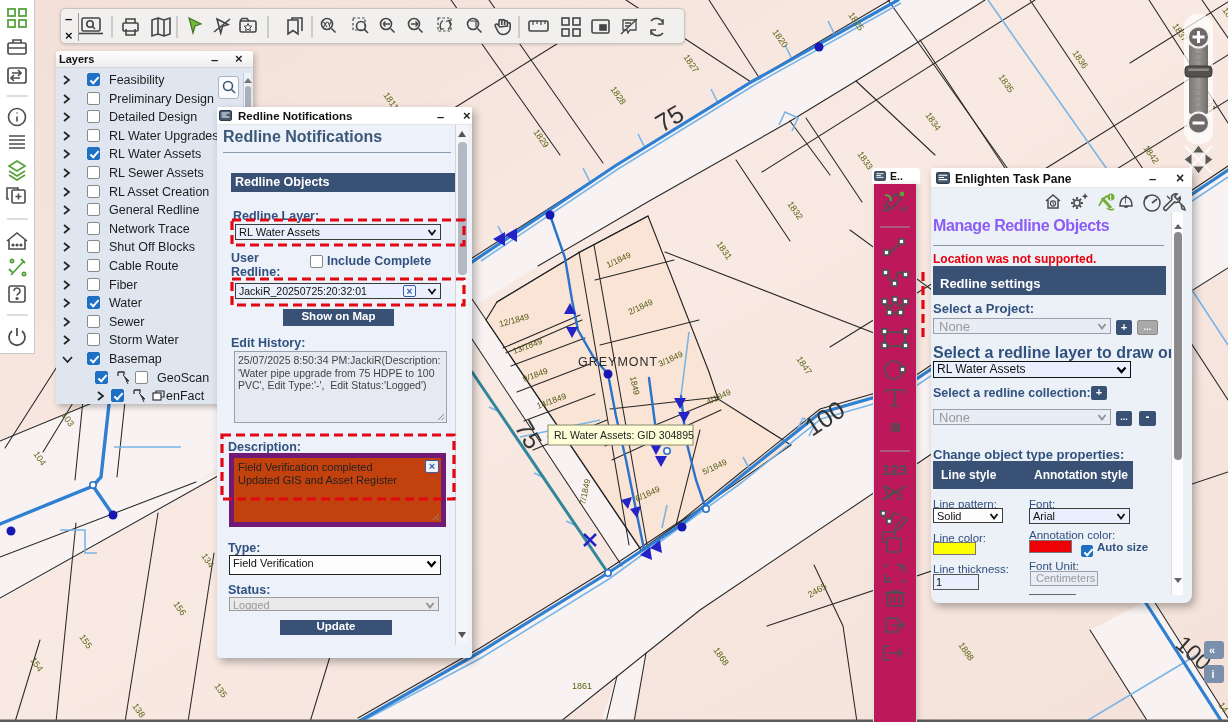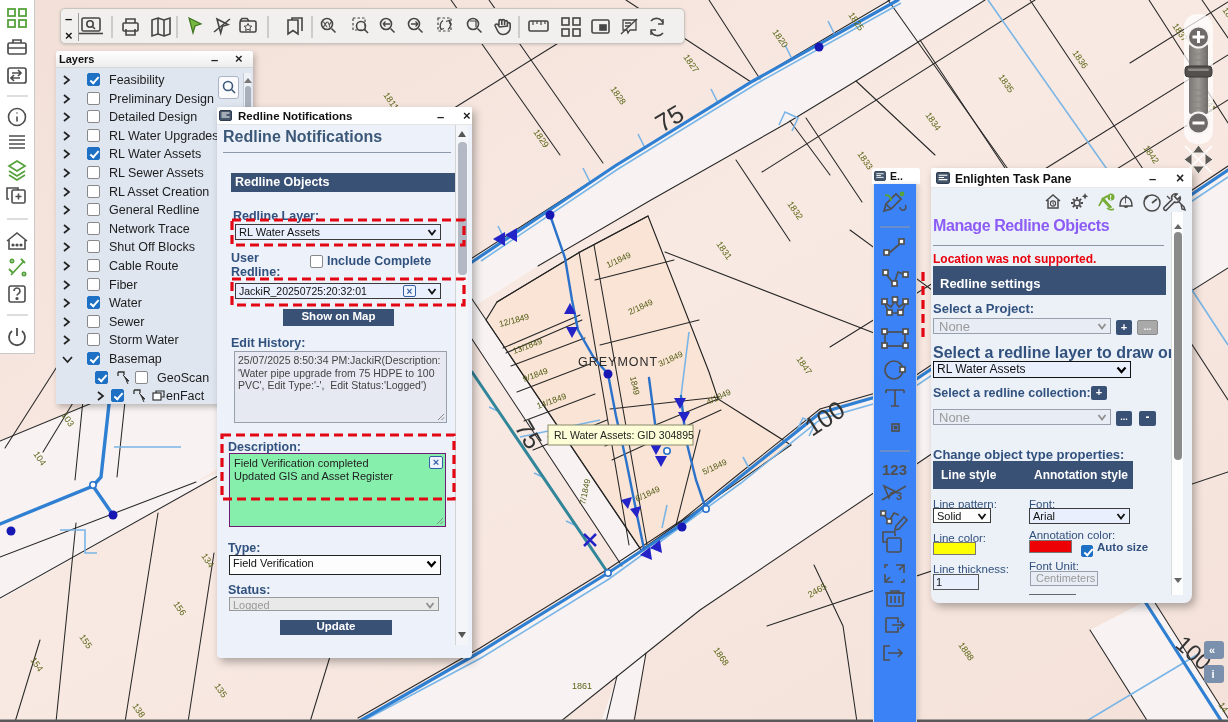--- a/index.html
+++ b/index.html
@@ -14,21 +14,21 @@
 .lrow{position:absolute;left:4px;height:18px;font-size:12.5px;color:#1d1d1d;white-space:nowrap}
 .cb{display:inline-block;width:13px;height:13px;border:1px solid #888;background:#fff;border-radius:2px;vertical-align:-2px;margin-right:9px}
 .cbc{background:#1d70c3;border-color:#1d70c3;position:relative}
 .cbc:after{content:"";position:absolute;left:4px;top:1px;width:3px;height:7px;border:solid #fff;border-width:0 2px 2px 0;transform:rotate(42deg)}
 #dlg{left:217px;top:107px;width:255px;height:551px;background:#edf1f9;box-shadow:3px 4px 8px rgba(0,0,0,.3);border-radius:0 0 4px 4px;z-index:32}
 .dlab{position:absolute;font-weight:bold;color:#31517e;font-size:12.5px}
 .dhead{position:absolute;background:#3a5176;color:#fff;font-weight:bold;white-space:nowrap}
 .dsel{position:absolute;background:#e9effc;border:1px solid #3a3a3a;font-size:11px;color:#111;line-height:14px;padding-left:3px}
 .dchev{position:absolute;right:3px;top:4px;line-height:0}
 #epanel{left:872px;top:168px;width:48px;height:16px;background:#fff;border-radius:3px 3px 0 0;z-index:30}
-#etool{left:873px;top:184px;width:44px;height:538px;background:#3b82f6;border-right:1px solid #d0d0d0;border-left:1px solid #e3e3e3;box-shadow:2px 0 5px rgba(0,0,0,.12);z-index:30}
+#etool{left:873px;top:184px;width:44px;height:538px;background:#be185d;border-right:1px solid #d0d0d0;border-left:1px solid #e3e3e3;box-shadow:2px 0 5px rgba(0,0,0,.12);z-index:30}
 #taskpane{left:931px;top:168px;width:261px;height:435px;background:#ecf0f7;border-radius:0 0 8px 8px;box-shadow:3px 4px 9px rgba(0,0,0,.3);z-index:32}
 .tp-lab{position:absolute;font-weight:bold;color:#31517e;font-size:12.5px;white-space:nowrap}
 .tp-sel{position:absolute;border:1px solid #9aa0ab;background:#e8ecf5;color:#9a9a9a;font-size:13px;padding-left:5px;white-space:nowrap;overflow:hidden}
 .tp-btn{position:absolute;background:#3a5176;color:#fff;text-align:center;font-weight:bold;border-radius:2px}
 #zoomctl{left:1184px;top:14px;width:29px;height:130px;background:rgba(255,255,255,.72);border-radius:13px;z-index:25}
 </style></head>
 <body>
 <svg class="abs" style="left:0;top:0;z-index:1" width="1228" height="722" viewBox="0 0 1228 722">
 <defs>
 <linearGradient id="bgg" x1="0" y1="0" x2="1" y2="1">
@@ -433,21 +433,21 @@
 <span class="dchev"><svg width="10" height="7" viewBox="0 0 10 7">
           <path d="M1.5,1 L5,5.5 L8.5,1" stroke="#111" stroke-width="1.8" fill="none"></path>
         </svg></span></div>
 <div class="dhead" style="left:66px;top:202px;width:111px;height:17px;font-size:11.5px;text-align:center;padding-top:1px">Show on Map</div>
 <div class="dlab" style="left:14px;top:229px">Edit History:</div>
 <div class="abs" style="left:17px;top:244px;width:213px;height:72px;background:#e7e9f2;border:1px solid #98a0ac;font-size:10.5px;color:#444;padding:2px 3px;line-height:12.5px">25/07/2025 8:50:34 PM:JackiR(Description: 'Water pipe upgrade from 75 HDPE to 100 PVC', Edit Type:'-',&nbsp; Edit Status:'Logged')
 <svg class="abs" style="right:1px;bottom:1px" width="8" height="8">
         <path d="M7,1 L1,7 M7,4.5 L4.5,7" stroke="#888" stroke-width="1"></path>
       </svg></div>
 <div class="dlab" style="left:11px;top:333px">Description:</div>
-<div class="abs" style="left:12px;top:346px;width:217px;height:74px;background:#86efac;border:1px solid #701a75;font-size:11px;color:#222;padding:3px 4px;line-height:13px">Field Verification completed<br>Updated GIS and Asset Register
+<div class="abs" style="left:12px;top:346px;width:217px;height:74px;background:#c2410c;border:5px solid #701a75;font-size:11px;color:#222;padding:3px 4px;line-height:13px">Field Verification completed<br>Updated GIS and Asset Register
 <span class="abs" style="right:2px;top:2px;width:14px;height:13px;border:1.5px solid #3560a8;border-radius:2px;color:#3560a8;font-size:11px;line-height:11px;text-align:center;font-weight:bold;background:#eef3fd">×</span>
 <svg class="abs" style="right:1px;bottom:1px" width="8" height="8">
         <path d="M7,1 L1,7 M7,4.5 L4.5,7" stroke="#888" stroke-width="1"></path>
       </svg></div>
 <div class="dlab" style="left:11px;top:434px">Type:</div>
 <div class="dsel" style="left:12px;top:448px;width:212px;height:20px;background:#fdfdfe;border-color:#222">Field Verification<span class="dchev"><svg width="11" height="8" viewBox="0 0 11 8">
           <path d="M1.5,1.5 L5.5,6 L9.5,1.5" stroke="#000" stroke-width="2.2" fill="none"></path>
         </svg></span></div>
 <div class="dlab" style="left:11px;top:476px">Status:</div>
 <div class="dsel" style="left:12px;top:490px;width:210px;height:14px;background:#e9e9ea;border-color:#9a9a9a;color:#999">Logged<span class="dchev"><svg width="10" height="7" viewBox="0 0 10 7">
@@ -585,21 +585,21 @@
           <path d="M1.5,1 L5,5.5 L8.5,1" stroke="#909090" stroke-width="1.8" fill="none"></path>
         </svg></span></div>
 <div class="tp-btn" style="left:185px;top:243px;width:16px;height:15px;font-size:9px;line-height:12px">...</div>
 <div class="tp-btn" style="left:208px;top:243px;width:17px;height:15px;font-size:12px;line-height:13px">-</div>
 <div class="tp-lab" style="left:2px;top:279px;font-size:13px">Change object type properties:</div>
 <div class="dhead" style="left:2px;top:293px;width:200px;height:28px;font-size:12px">
       <span style="position:absolute;left:8px;top:7px">Line style</span>
       <span style="position:absolute;left:101px;top:7px">Annotation style</span>
     </div>
 <div class="tp-lab" style="left:2px;top:330px;font-size:11.5px;font-weight:normal;color:#31517e">Line pattern:</div>
-<div class="dsel" style="left:2px;top:340px;width:58px;height:15px;background:#fdfdfe">Solid<span class="dchev"><svg width="10" height="7" viewBox="0 0 10 7">
+<div class="dsel" style="left:2px;top:340px;width:70px;height:15px;background:#fdfdfe">Solid<span class="dchev"><svg width="10" height="7" viewBox="0 0 10 7">
           <path d="M1.5,1 L5,5.5 L8.5,1" stroke="#111" stroke-width="1.8" fill="none"></path>
         </svg></span></div>
 <div class="tp-lab" style="left:98px;top:330px;font-size:11.5px;font-weight:normal;color:#31517e">Font:</div>
 <div class="dsel" style="left:98px;top:340px;width:101px;height:16px">Arial<span class="dchev"><svg width="10" height="7" viewBox="0 0 10 7">
           <path d="M1.5,1 L5,5.5 L8.5,1" stroke="#111" stroke-width="1.8" fill="none"></path>
         </svg></span></div>
 <div class="tp-lab" style="left:2px;top:364px;font-size:11.5px;font-weight:normal;color:#31517e">Line color:</div>
 <div class="abs" style="left:2px;top:374px;width:43px;height:13px;background:#ffff04;border:1px solid #777"></div>
 <div class="tp-lab" style="left:98px;top:361px;font-size:11.5px;font-weight:normal;color:#31517e">Annotation color:</div>
 <div class="abs" style="left:98px;top:372px;width:43px;height:13px;background:#ee0105;border:1px solid #777"></div>

